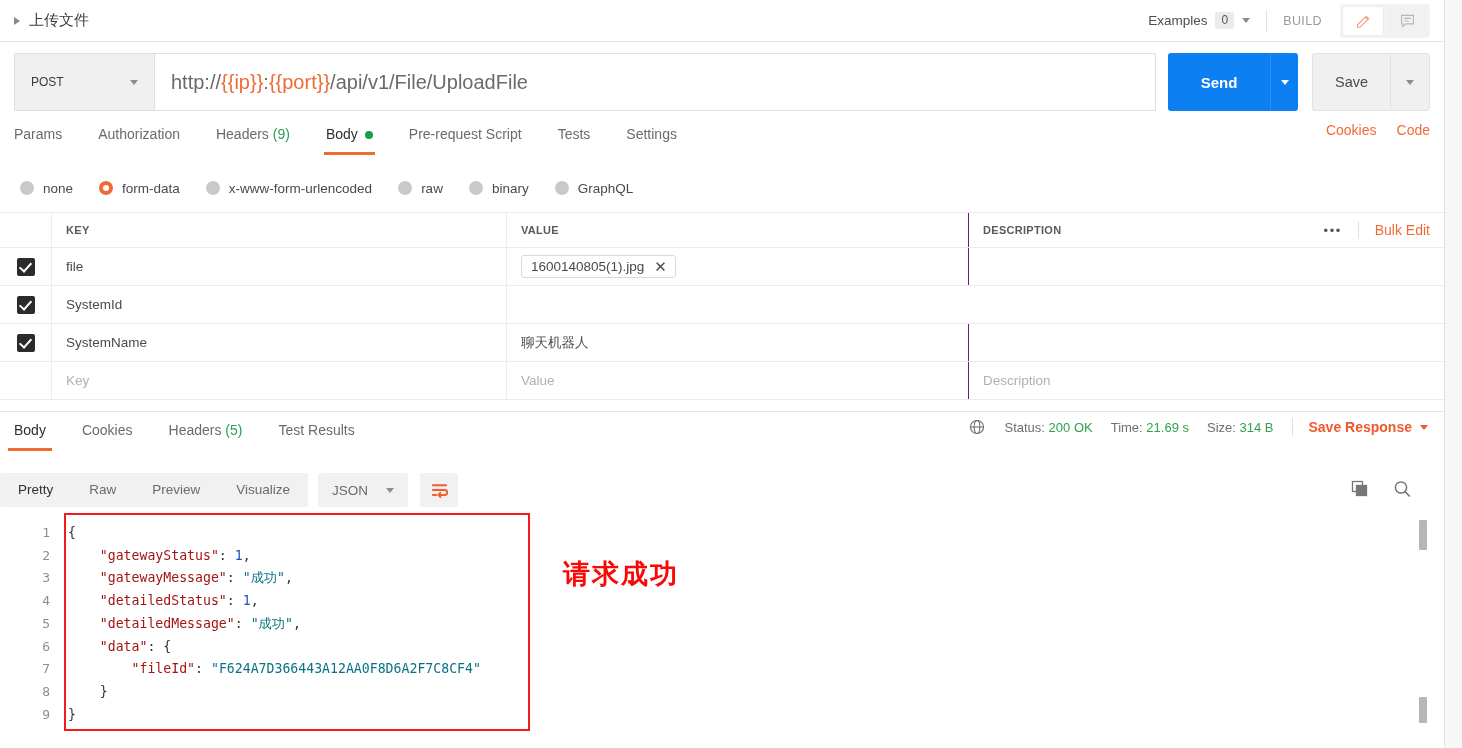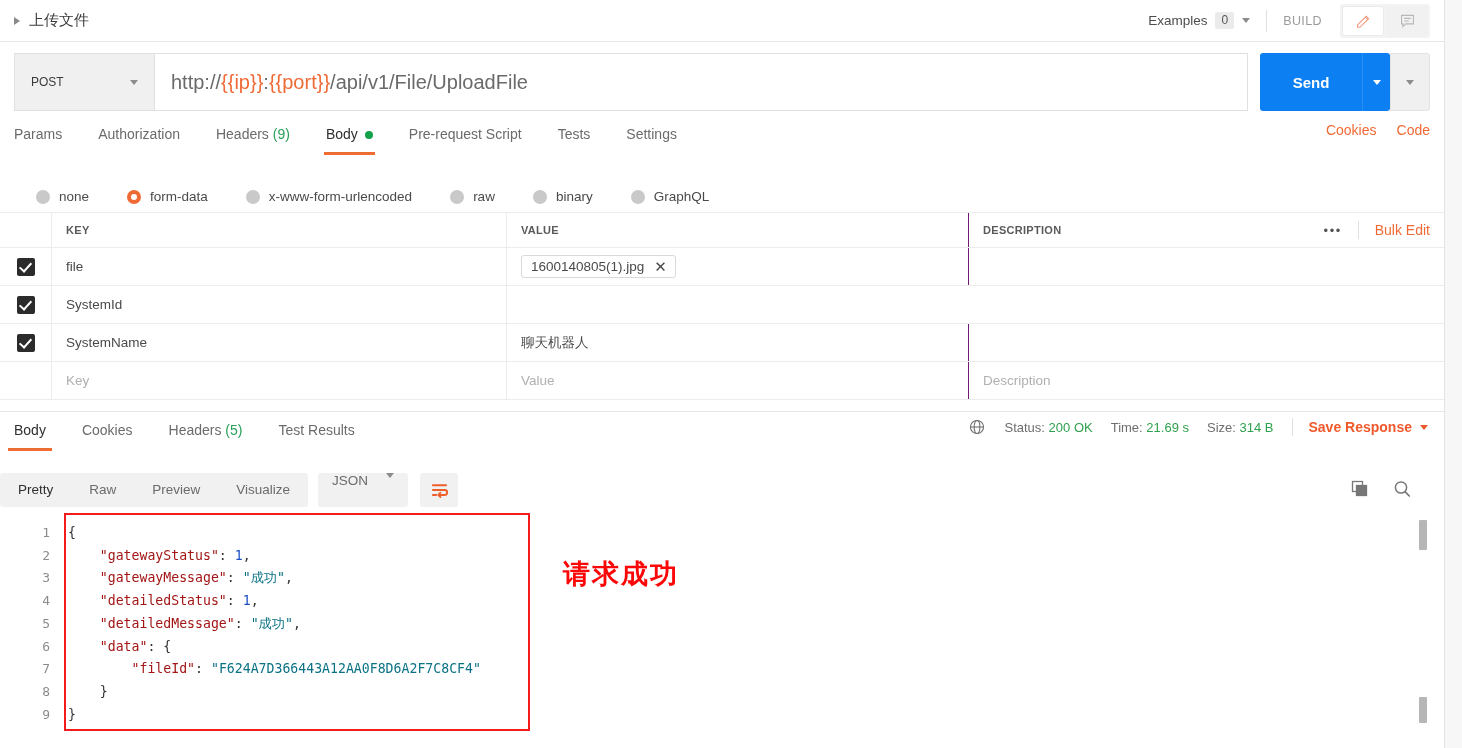--- a/index.html
+++ b/index.html
@@ -87,21 +87,21 @@
   .rtab.active { color:#2f2f2f; }
   .rtab.active::after {
     content:""; position:absolute; left:-2px; right:-2px; bottom:0; height:3px; background:#ef6c33;
   }
   .count-green { color:#2aa05a; }
   .dot-green { display:inline-block;width:8px;height:8px;border-radius:50%;background:#15a04a;margin-left:7px;vertical-align:middle; }
   .tabs-right { margin-left:auto; padding-right:14px; display:flex; gap:20px; }
   .link-orange { color:#f06a35; font-size:14px; }
 
   
-  .radiorow { position:absolute; left:0; top:172px; width:1444px; height:32px; display:flex; align-items:flex-end; padding-left:36px; gap:38px; }
+  .radiorow { position:absolute; left:0; top:172px; width:1444px; height:32px; display:flex; align-items:center; padding-left:20px; gap:26px; }
   .radio { display:flex; align-items:center; gap:9px; font-size:13.5px; color:#4a4a4a; }
   .rdot { width:14px;height:14px;border-radius:50%;background:#c9c9c9; }
   .radio.sel .rdot { background:#fff; border:4px solid #f06a35; }
 
   
   .table { position:absolute; left:0; top:212px; width:1444px; }
   .trow { display:flex; height:38px; border-bottom:1px solid #ececec; align-items:center; }
   .trow.head { height:36px; background:#fff; }
   .c-check { width:52px; display:flex; align-items:center; justify-content:center; border-right:1px solid #ececec; height:100%; }
   .c-key   { width:455px; padding-left:14px; border-right:1px solid #ececec; height:100%; display:flex; align-items:center; }
@@ -136,21 +136,21 @@
   .green { color:#30a14e; }
   .save-resp { color:#f0592b; font-size:14px; font-weight:bold; display:flex; align-items:center; gap:8px; }
   .save-resp .caret { border-top-color:#f0592b; }
 
   
   .prettybar { position:absolute; left:0; top:470px; width:1444px; height:40px; display:flex; align-items:center; }
   .seg { background:#f1f1f1; border-radius:3px; display:flex; align-items:center; height:34px; }
   .seg div { padding:0 18px; font-size:13.5px; color:#6b6b6b; line-height:34px; }
   .seg div.active { color:#2f2f2f; }
   .json-sel {
-    background:#f1f1f1; border-radius:3px; height:34px; display:flex; align-items:flex-start; gap:18px;
+    background:#f1f1f1; border-radius:3px; height:34px; display:flex; align-items:center; gap:18px;
     padding:0 14px; margin-left:10px; font-size:13.5px; color:#6b6b6b;
   }
   .wrap-btn { background:#f1f1f1; border-radius:3px; width:38px; height:34px; margin-left:12px; display:flex; align-items:center; justify-content:center; }
   .pretty-right { margin-left:auto; display:flex; align-items:center; gap:22px; padding-right:32px; }
 
   
   .codearea { position:absolute; left:0; top:516px; width:1444px; height:232px; }
   .gutter {
     position:absolute; left:0; top:0; width:62px; height:232px;
     text-align:right; padding-right:12px; padding-top:6px;
@@ -222,20 +222,21 @@
       <span>http://</span>
         <span class="var">{{ip}}</span>
         <span>:</span>
         <span class="var">{{port}}</span>
         <span>/api/v1/File/UploadFile</span>
     </div>
     <div class="send-btn">Send</div>
     <div class="send-caret">
         <span class="caret"></span>
       </div>
+    <div class="save-btn">Save</div>
     <div class="save-caret">
         <span class="caret"></span>
       </div>
   </div>
 
   <div class="reqtabs">
     <div class="rtab"><span>Params</span></div>
     <div class="rtab"><span>Authorization</span></div>
     <div class="rtab"><span>Headers</span> <span class="count-green">(9)</span></div>
     <div class="rtab active"><span>Body</span><span class="dot-green"></span></div>

